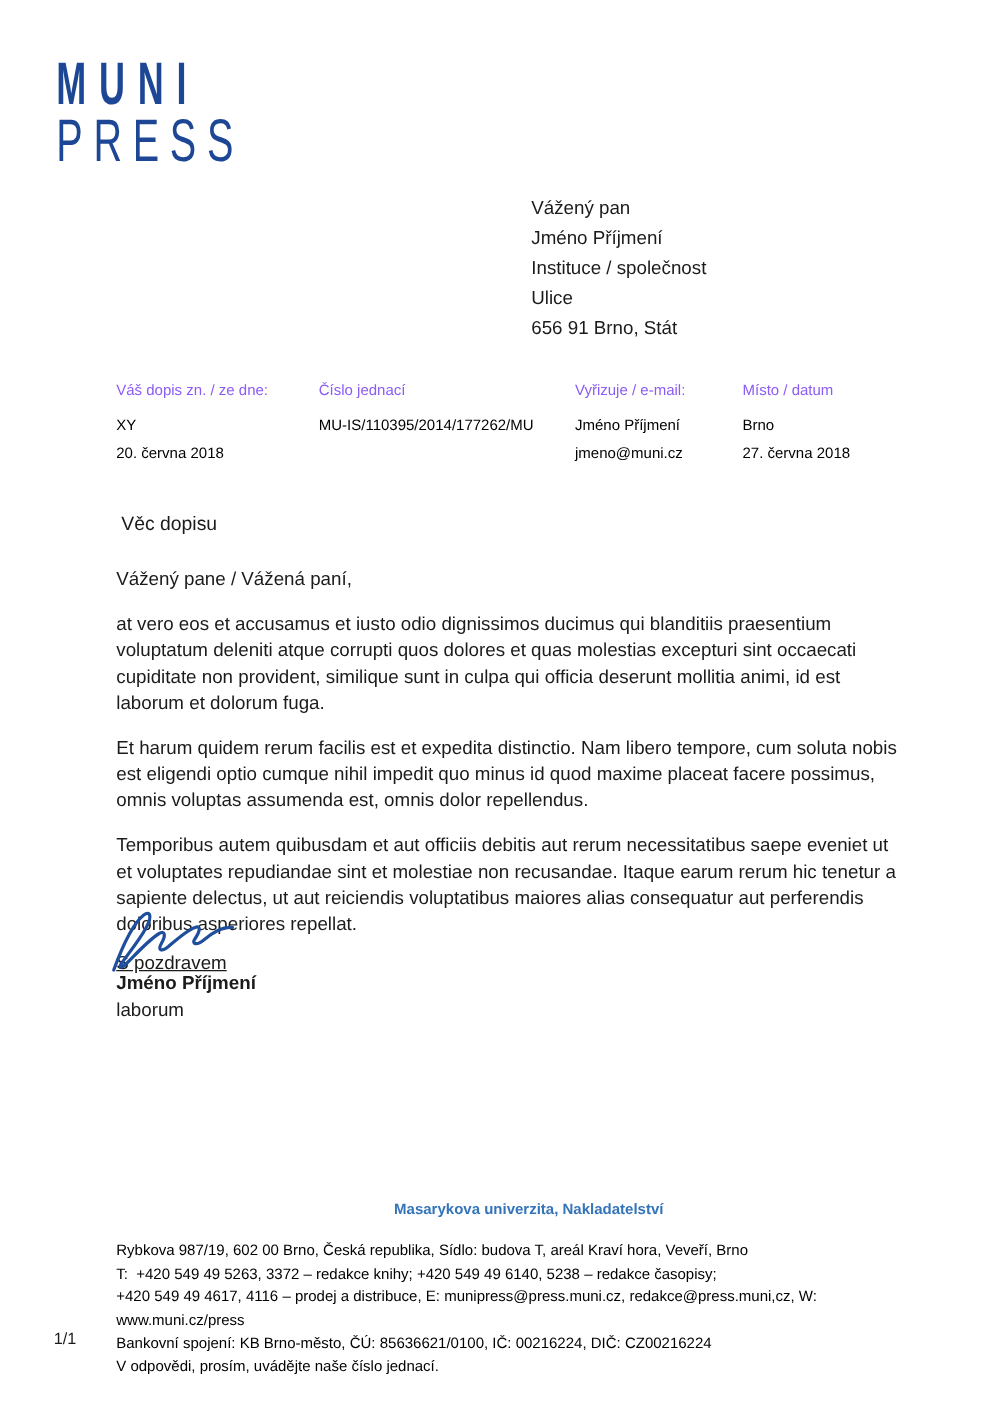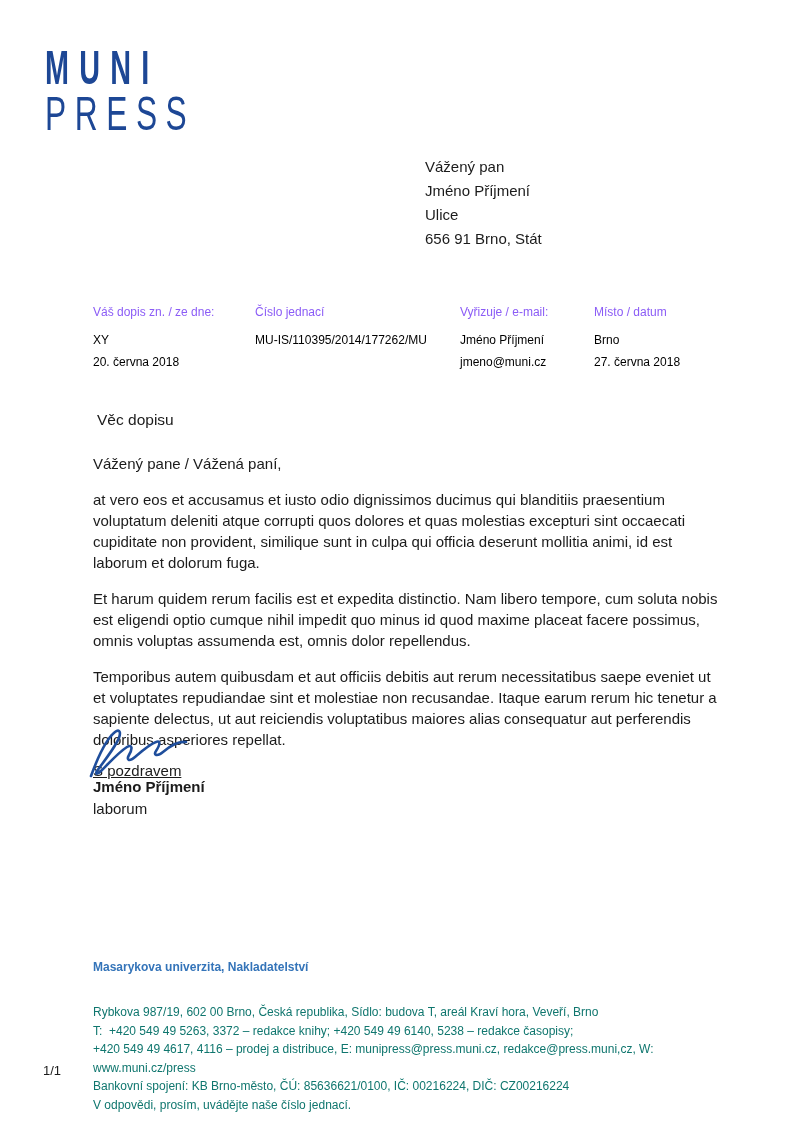--- a/index.html
+++ b/index.html
@@ -50,38 +50,39 @@
   .salutation { font-size: 15px; line-height: 21px; margin: 23px 0 0 0; }
   .para { font-size: 15px; line-height: 21px; margin: 15px 0 0 0; text-align: left; }
   .closing { font-size: 15px; line-height: 21px; margin: 10px 0 0 0; text-decoration: underline; }
 
   .signature { position: absolute; left: 87px; top: 728px; }
   .signer-name { position: absolute; left: 93px; top: 777px; font-size: 15px; font-weight: 700; line-height: 20px; }
   .signer-role { position: absolute; left: 93px; top: 799px; font-size: 15px; line-height: 20px; }
 
   
   .footer { position: absolute; left: 93px; top: 960px; width: 660px; }
-  .footer-org { color: #3474b9; font-size: 12px; font-weight: 700; line-height: 15px; margin-bottom: 28px; }
-  .footer-line { color: #0f766e; font-size: 12px; line-height: 18.5px; white-space: pre-wrap; }
+  .footer-org { color: #3474b9; font-size: 12px; font-weight: 700; line-height: 15px; margin-bottom: 16px; text-align: center; }
+  .footer-line { color: #000000; font-size: 12px; line-height: 18.5px; white-space: pre-wrap; }
 
   .page-number { position: absolute; left: 43px; top: 1063px; font-size: 13px; color: #1b1b1b; line-height: 15px; text-align: right; }
 </style>
 </head>
 <body>
 
 <div class="page">
 
   <div class="logo">
     <div class="logo-line1">MUNI</div>
     <div class="logo-line2">PRESS</div>
   </div>
 
   <div class="recipient">
     <div>Vážený pan</div>
     <div>Jméno Příjmení</div>
+    <div>Instituce / společnost</div>
     <div>Ulice</div>
     <div>656 91 Brno, Stát</div>
   </div>
 
   <div class="refrow">
     <div class="refcol refcol-0">
       <div class="reflabel">Váš dopis zn. / ze dne:</div>
       <div class="refval">XY</div>
       <div class="refval">20. června 2018</div>
     </div>

